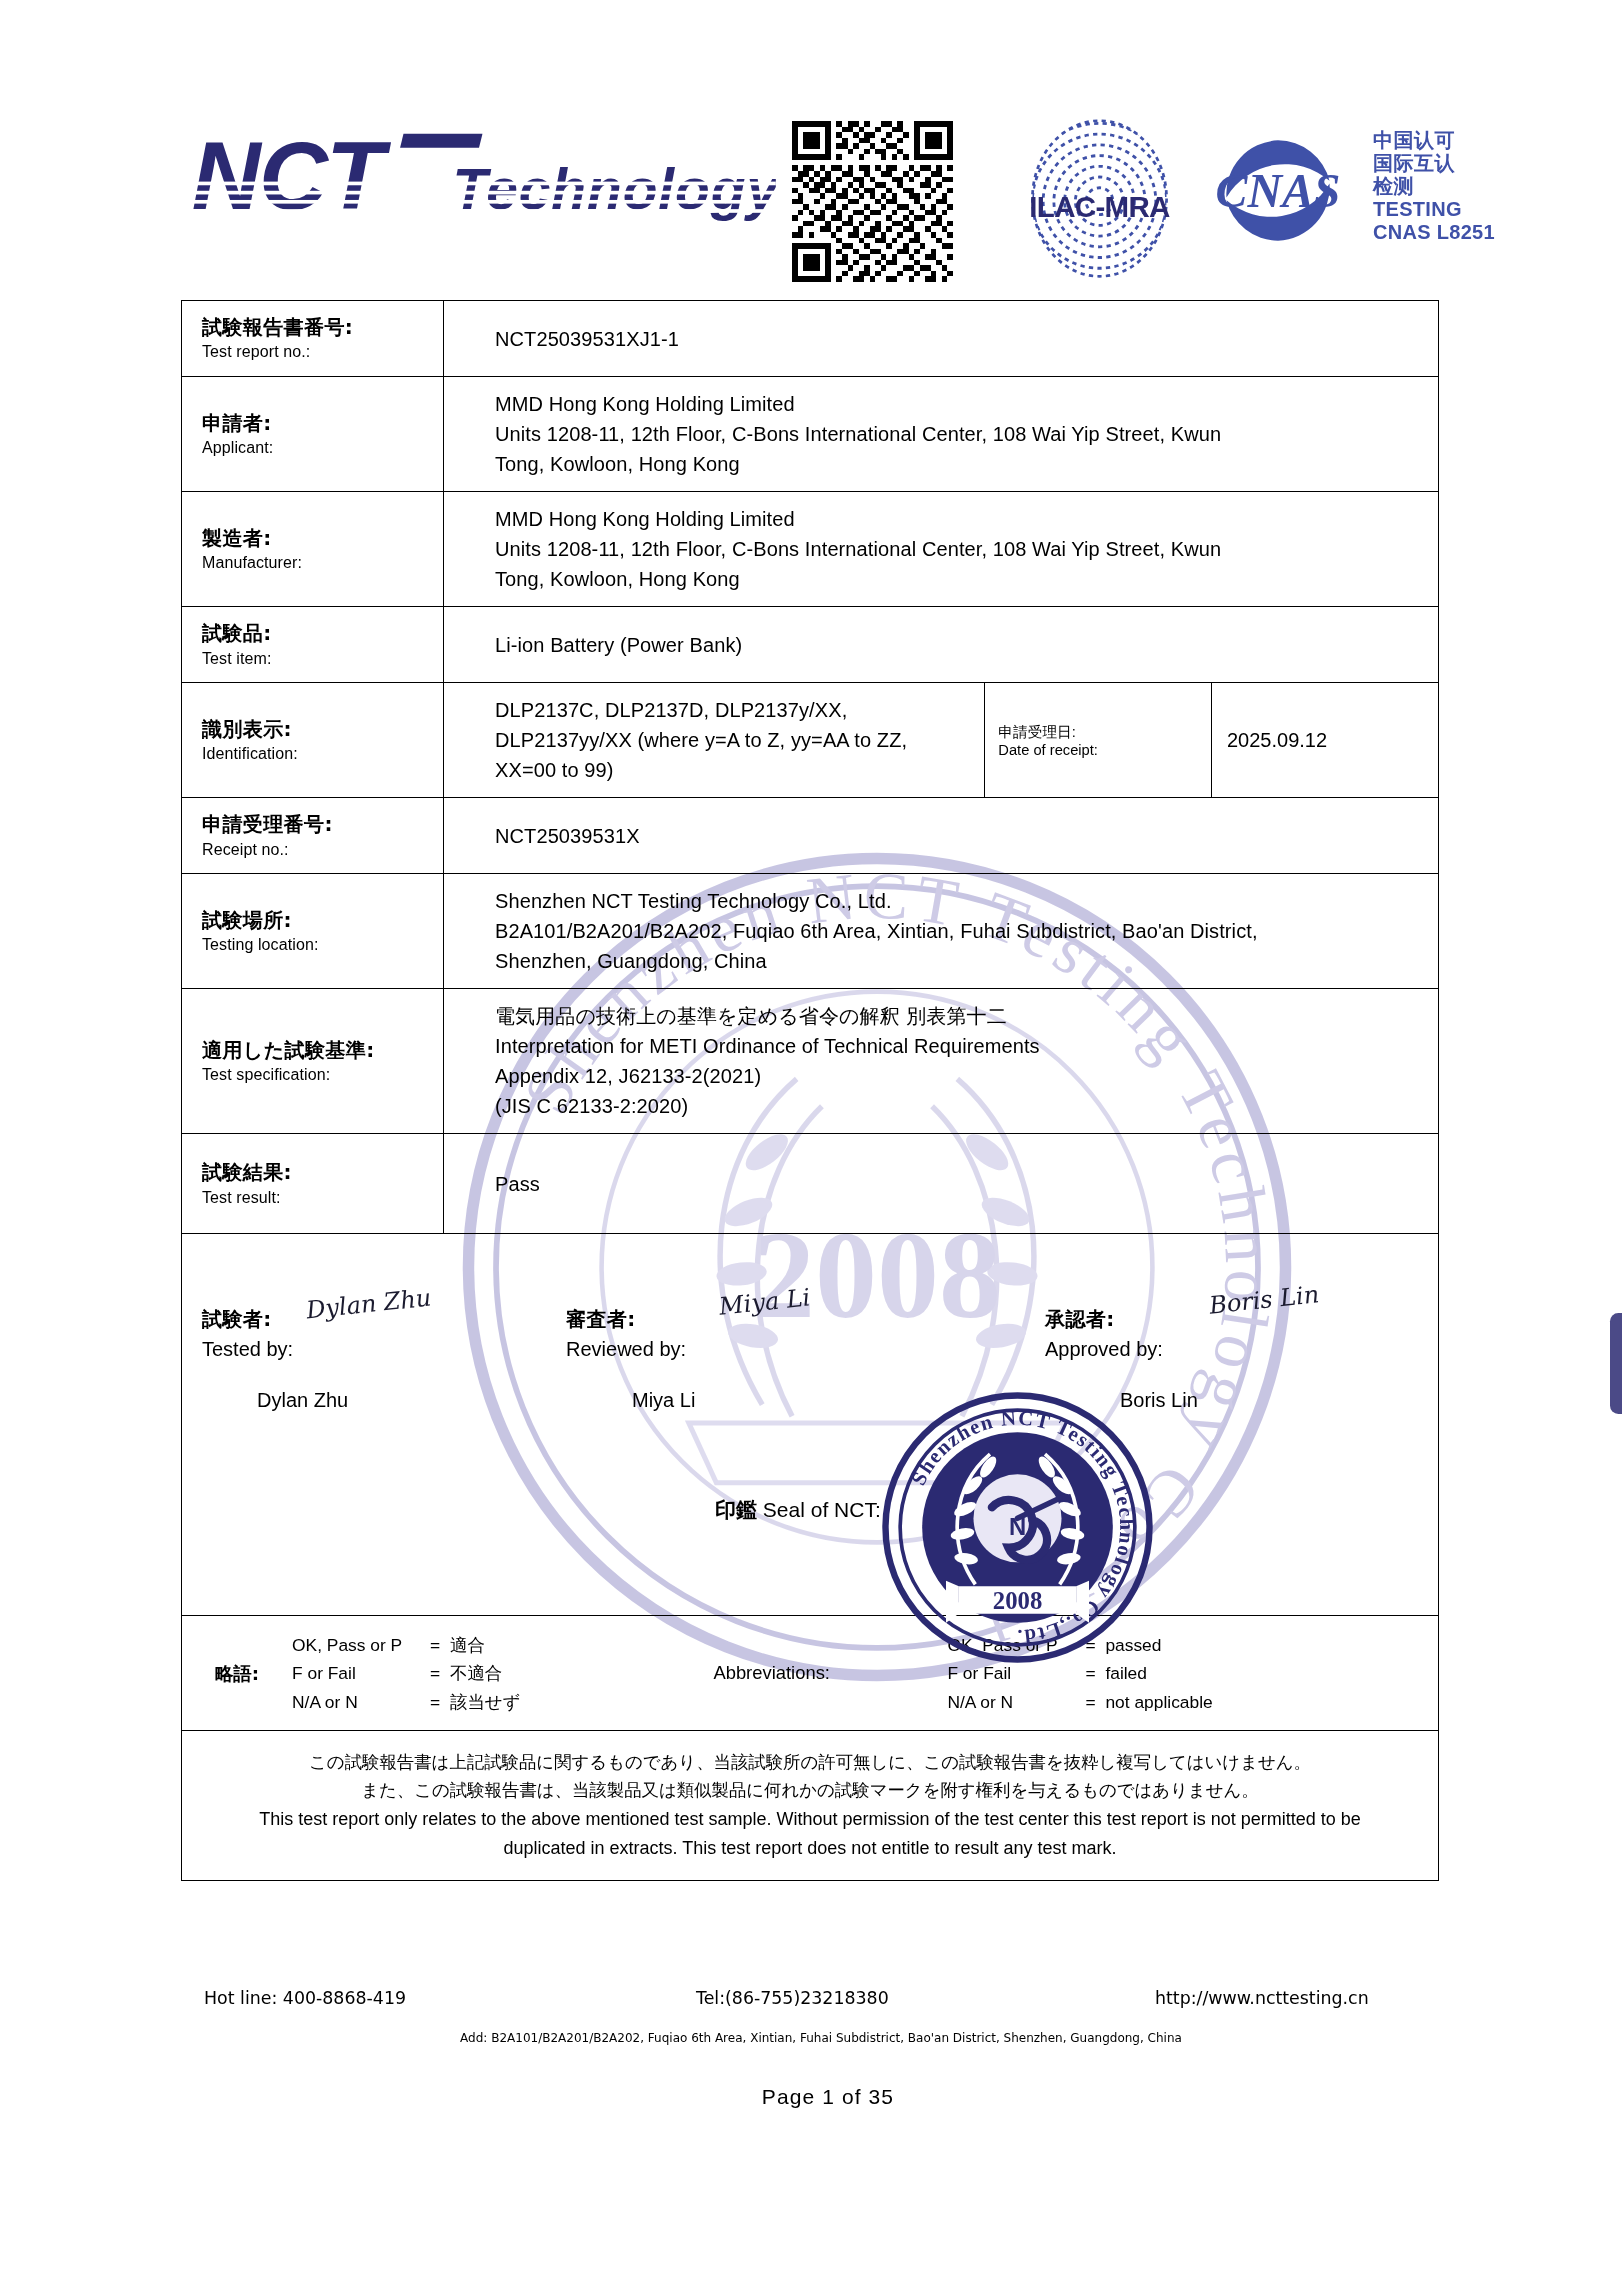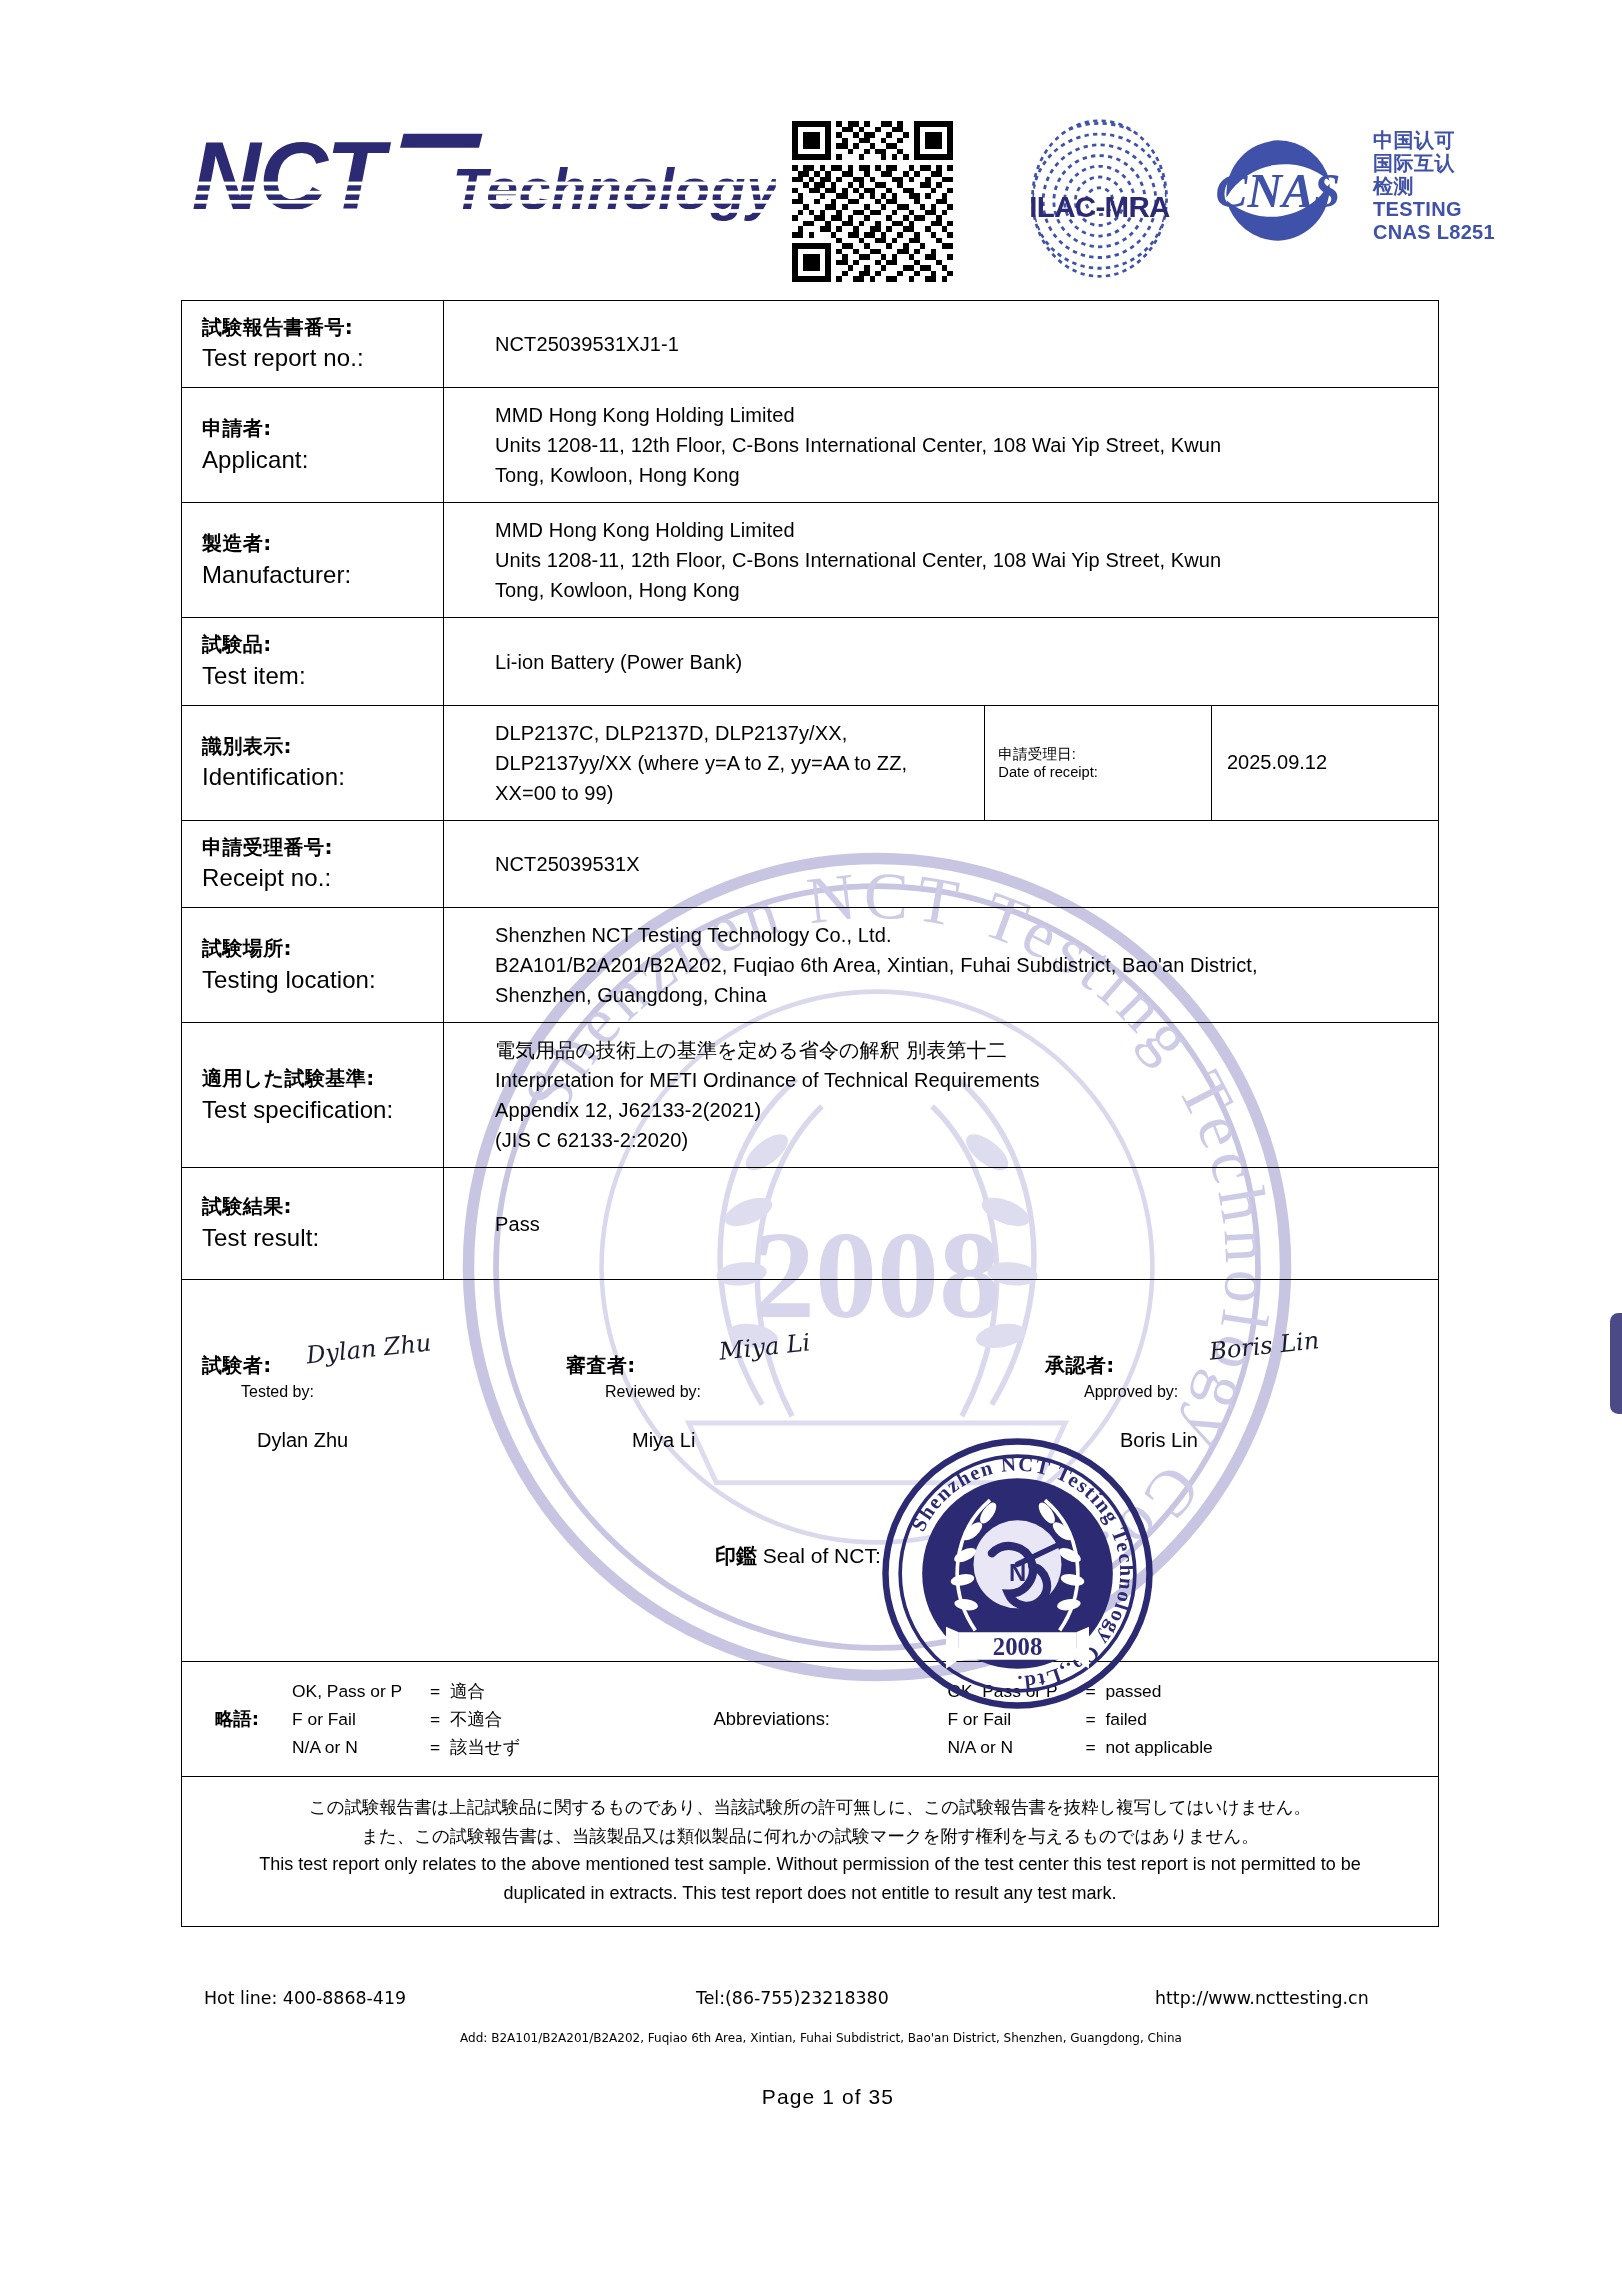--- a/index.html
+++ b/index.html
@@ -30,32 +30,32 @@
   .cnas-txt .cn { font-size:20px; letter-spacing:0.5px; font-family:"DejaVu Sans",sans-serif; }
   .cnas-txt .en { font-size:20px; letter-spacing:0.3px; }
 
   
   table.main { position:absolute; left:181px; top:300px; width:1258px;
                border-collapse:collapse; z-index:3; background:transparent; }
   table.main td { border:1.5px solid #000; vertical-align:middle; padding:0; background:transparent; }
   .lbl { width:241px; padding:12px 0 12px 20px !important; }
   .lbl .jp { font-size:20px; font-family:"DejaVu Sans",sans-serif; font-weight:bold;
              letter-spacing:0.4px; line-height:1.42; }
-  .lbl .en { font-size:24px; line-height:1.42; letter-spacing:0.1px; }
+  .lbl .en { font-size:16px; line-height:1.42; letter-spacing:0.1px; }
   .val { padding:12px 13px 12px 51px !important; font-size:20px; line-height:1.5; letter-spacing:0.1px; }
   .val .ja-spec { font-family:"DejaVu Sans",sans-serif; font-size:20px; }
   .r-lbl { width:213px; padding:12px 0 12px 13px !important; }
   .r-val { width:211px; padding:12px 0 12px 14.7px !important; font-size:20px; }
 
   
   .sig-cell { height:381px; position:relative; padding:0 !important; }
   .sig-row { position:absolute; left:0; top:72px; width:100%; height:138px; }
   .sig-g { position:absolute; }
   .sig-g .jp { font-size:20px; font-family:"DejaVu Sans",sans-serif; font-weight:bold; letter-spacing:0.4px; }
-  .sig-g .en { font-size:16px; margin-top:4.6px;margin-left:39px; }
+  .sig-g .en { font-size:20px; margin-top:4.6px; }
   .sig-g .nm { font-size:20px; margin-top:27.5px; }
   .hand { position:absolute; font-family:"DejaVu Serif",serif; font-style:italic;
           font-size:24px; color:#1a1a2e; transform:rotate(-6deg); white-space:nowrap; }
   .seal-label { position:absolute; left:533px; top:262px; font-size:21px; white-space:nowrap; }
   .seal-label .jp { font-family:"DejaVu Sans",sans-serif; font-weight:bold; }
   .seal { position:absolute; left:698px; top:156px; width:275px; height:275px; z-index:6; }
   .seal svg { width:100%; height:100%; display:block; }
 
   
   .abbr-cell { padding:14.7px 0 14.7px 0 !important; position:relative; }

